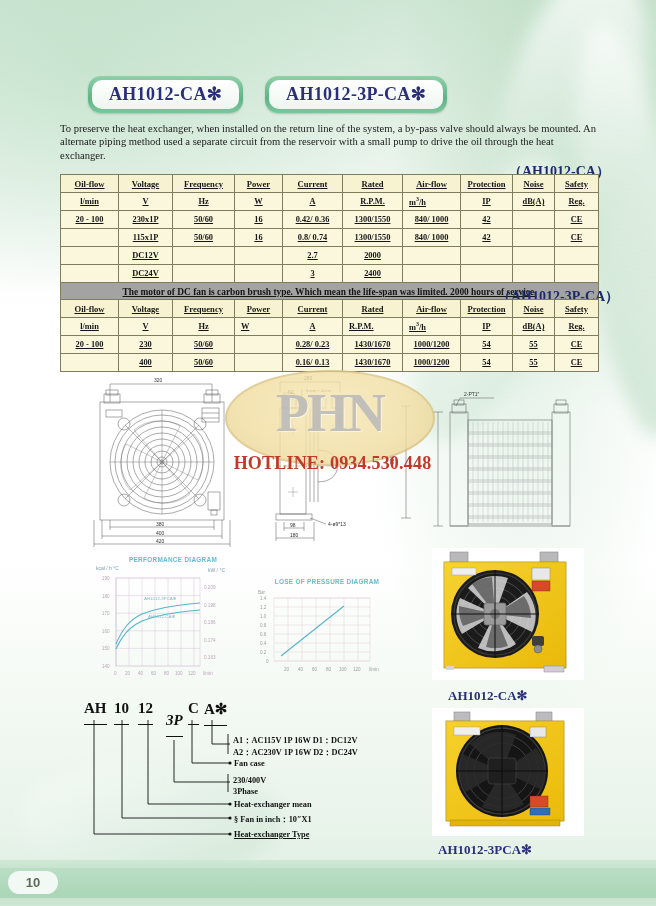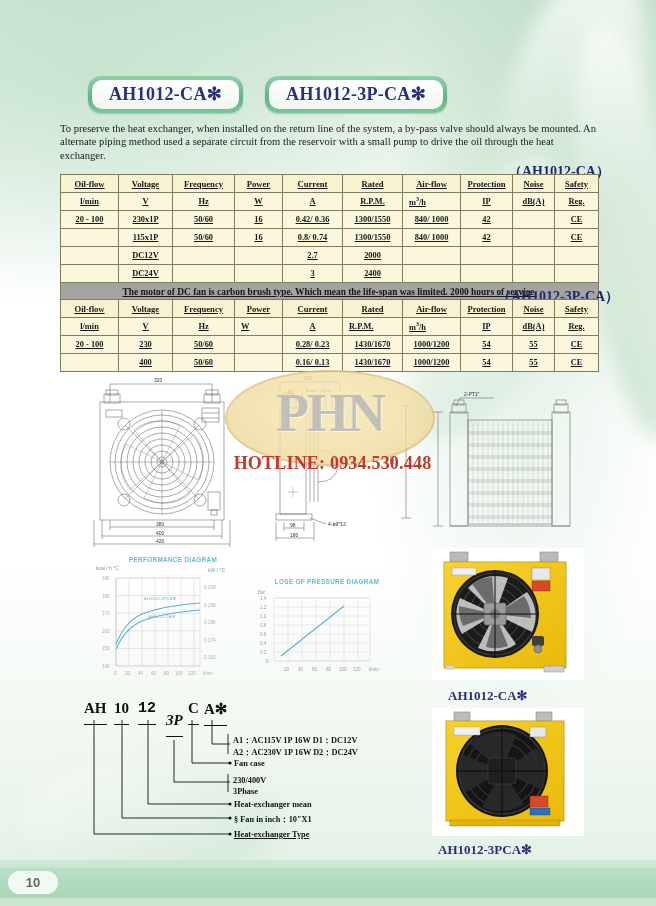--- a/index.html
+++ b/index.html
@@ -617,21 +617,21 @@
     <text class="ctick2" x="89" y="93">100</text>
     <text class="ctick2" x="103" y="93">120</text>
     <text class="ctick2" x="119" y="93">l/min</text>
   </svg>
 </div>
 
 <div class="mc">
 
   <span class="mc-top mc-u" style="left:6px;top:2px;">AH</span>
   <span class="mc-top mc-u" style="left:36px;top:2px;">10</span>
-  <span class="mc-top mc-u" style="left:60px;top:2px;font-family:Liberation Mono, monospace;">12</span>
+  <span class="mc-top mc-u" style="left:60px;top:2px;">12</span>
   <span class="mc-top mc-u" style="left:110px;top:2px;">C</span>
   <span class="mc-top mc-u" style="left:126px;top:2px;">A✻</span>
   <span class="mc-top mc-u" style="left:88px;top:14px;font-style:italic;">3P</span>
 
   <svg width="330" height="150" style="position:absolute;left:0;top:0;">
     <g stroke="#111" stroke-width="0.9" fill="none">
 
       <line x1="134" y1="22" x2="134" y2="46"></line>
         <line x1="134" y1="46" x2="152" y2="46"></line>
 

